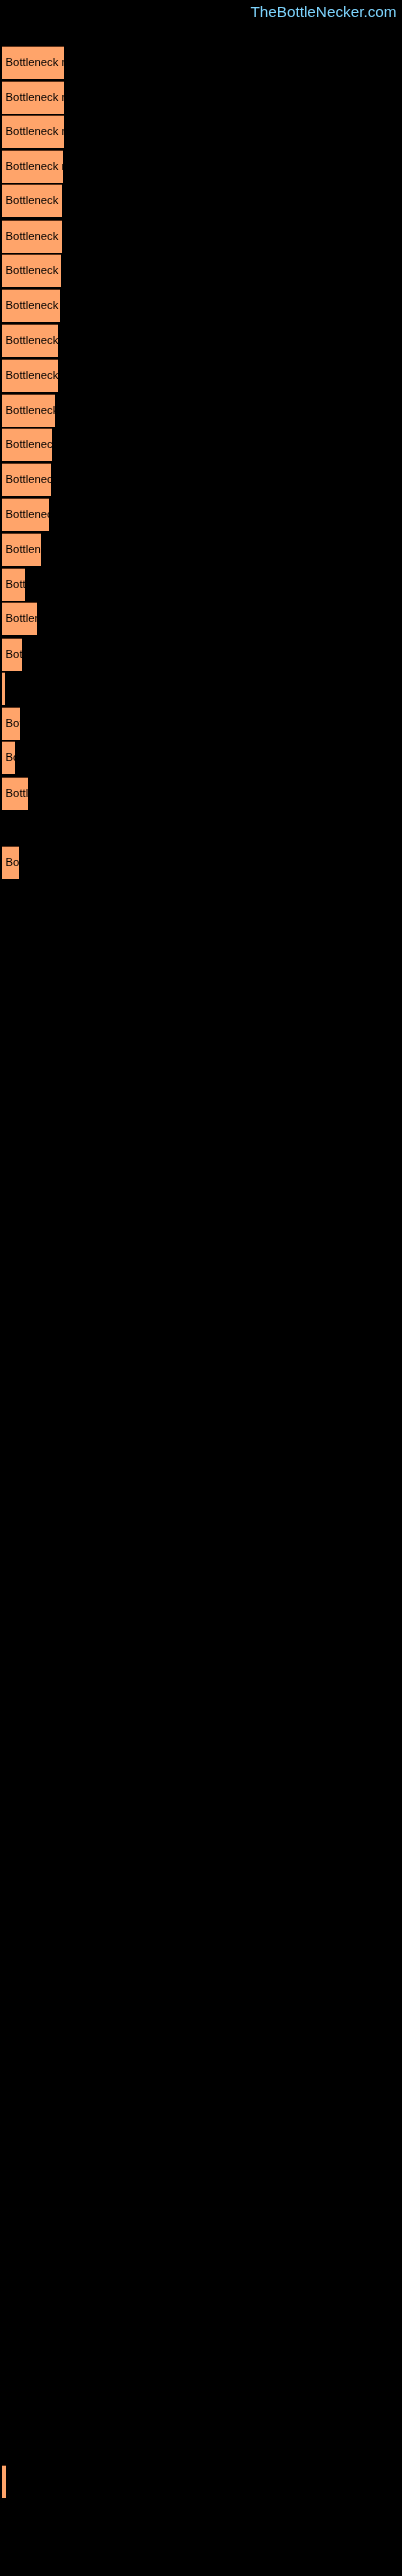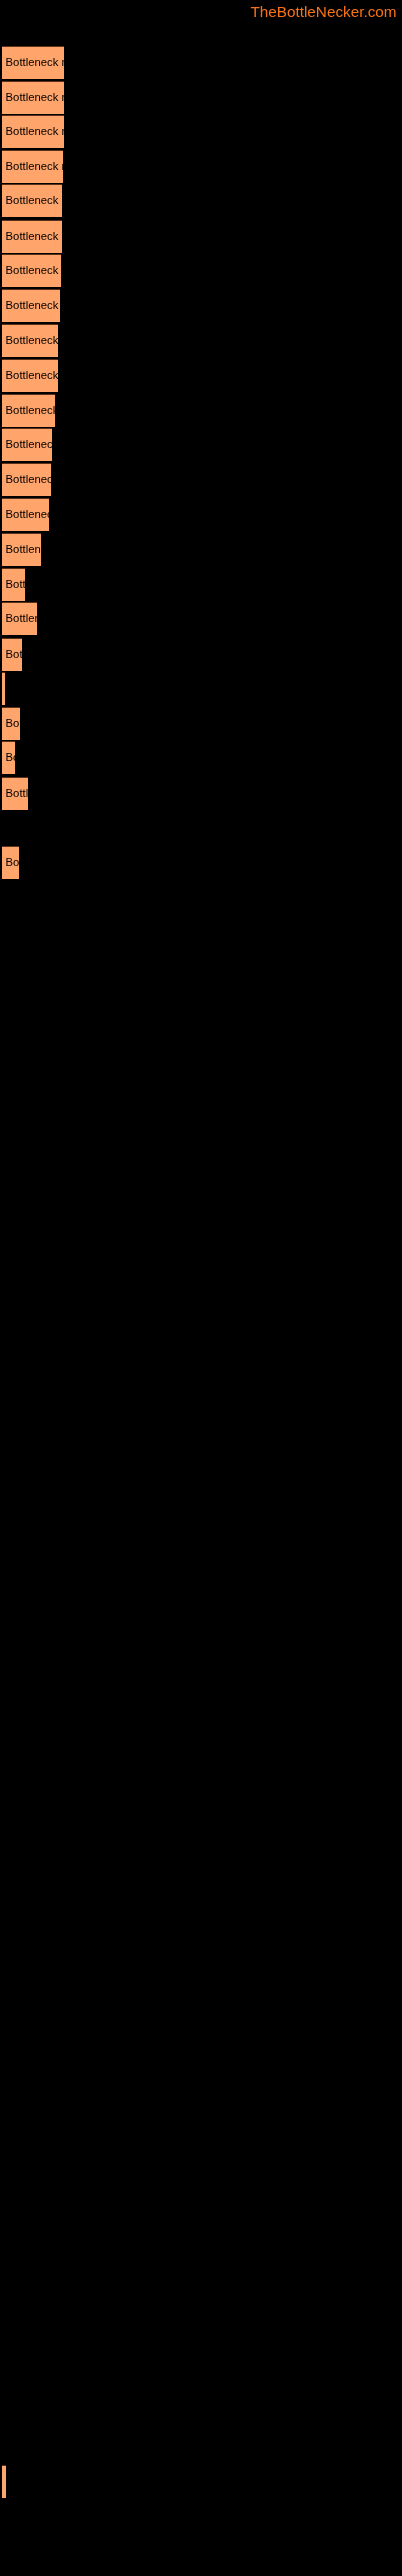--- a/index.html
+++ b/index.html
@@ -13,21 +13,21 @@
     position: relative;
     overflow: hidden;
     font-family: "Liberation Sans", sans-serif;
     -webkit-font-smoothing: antialiased;
   }
 
   #site-title {
     position: absolute;
     top: 2.4px;
     right: 6.4px;
-    color: #f97316;
+    color: #7dd3fc;
     font-size: 15.3px;
     font-family: "Liberation Sans", sans-serif;
     letter-spacing: 0px;
     white-space: nowrap;
     line-height: 19.3px;
   }
 
   #chart {
     position: absolute;
     left: 0;

